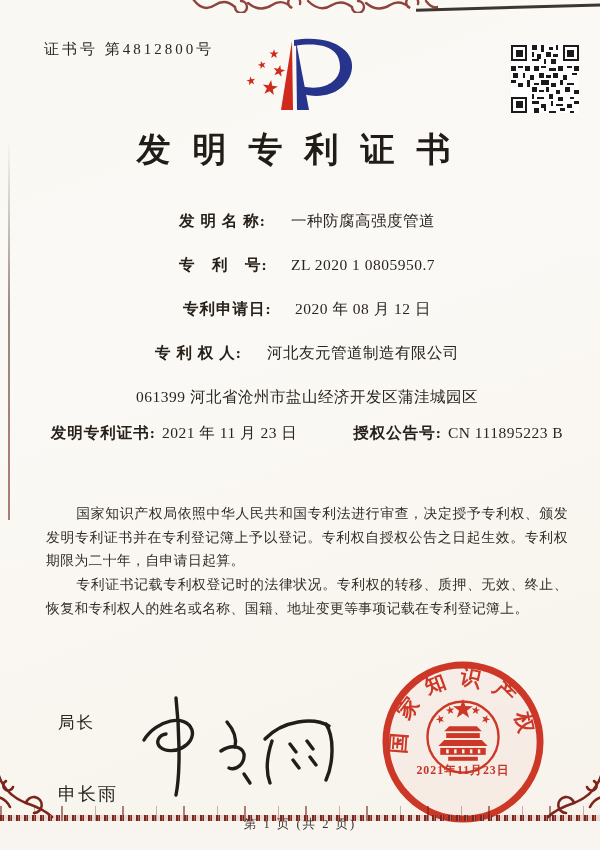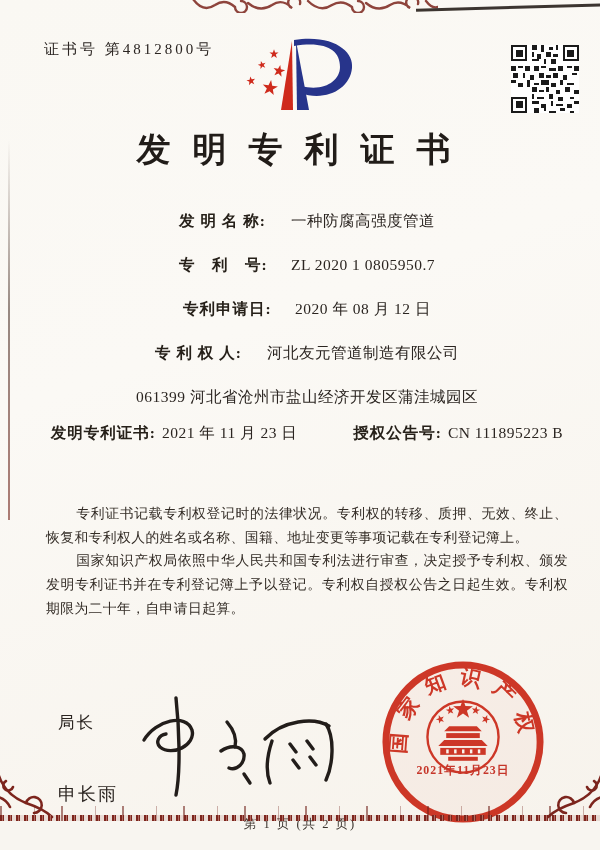--- a/index.html
+++ b/index.html
@@ -176,22 +176,22 @@
     <div class="frow pair">
       <span class="lbl">发明专利证书:</span>
       <span class="val">2021 年 11 月 23 日</span>
       <span class="gap"></span>
       <span class="lbl">授权公告号:</span>
       <span class="val">CN 111895223 B</span>
     </div>
   </div>
 
   <div class="bodytext">
+    <p>国家知识产权局依照中华人民共和国专利法进行审查，决定授予专利权、颁发发明专利证书并在专利登记簿上予以登记。专利权自授权公告之日起生效。专利权期限为二十年，自申请日起算。</p>
     <p>专利证书记载专利权登记时的法律状况。专利权的转移、质押、无效、终止、恢复和专利权人的姓名或名称、国籍、地址变更等事项记载在专利登记簿上。</p>
-    <p>国家知识产权局依照中华人民共和国专利法进行审查，决定授予专利权、颁发发明专利证书并在专利登记簿上予以登记。专利权自授权公告之日起生效。专利权期限为二十年，自申请日起算。</p>
   </div>
 
   <div class="sign-title">局长</div>
   <div class="sign-name">申长雨</div>
 
   <svg class="signature" width="218" height="115" viewBox="0 0 218 115">
     <g stroke="#221d1a" stroke-width="3.4" fill="none" stroke-linecap="round" stroke-linejoin="round">
       <path d="M18,54 C30,34 60,27 66,44 C70,59 46,71 34,61 C29,56 33,49 40,48"></path>
       <path d="M50,12 C53,40 55,84 50,109"></path>
       <path d="M101,36 C107,43 111,52 109,61"></path>

